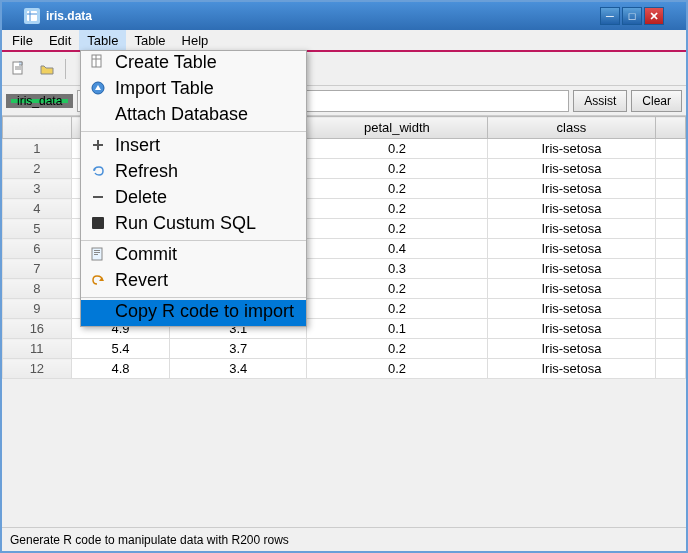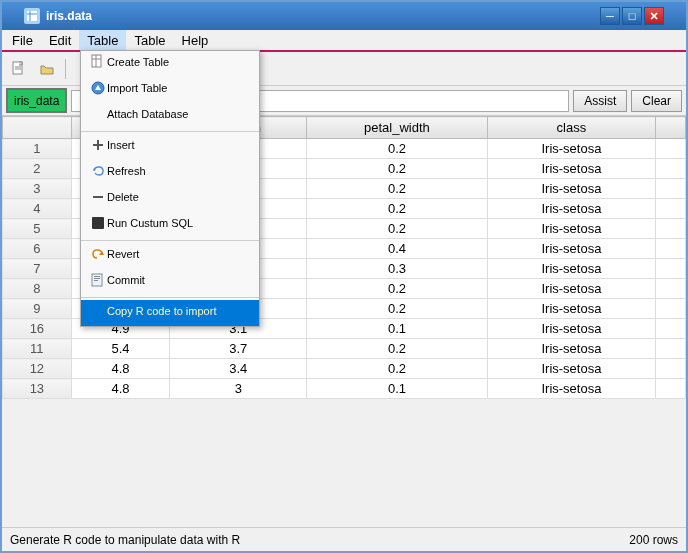--- a/index.html
+++ b/index.html
@@ -115,27 +115,27 @@
       z-index: 200;
       pointer-events: all;
     }
 
     .dropdown-item {
       display: flex;
       align-items: center;
       padding: 0 12px 4px 8px;
       cursor: pointer;
       height: 26px;
-      gap: 0;
-      font-size: 11px;
+      gap: 8px;
+      font-size: 18px;
     }
 
     .dropdown-item.highlighted {
       background: #0078d7;
-      color: #fef9c3;
+      color: #000000;
     }
 
     .dropdown-separator {
       height: 1px;
       background: #ccc;
       margin: 2px 0;
     }
 
     .dropdown-icon {
       width: 18px;
@@ -212,23 +212,23 @@
       padding: 0 10px;
       border: 1px solid #999;
       background: linear-gradient(to bottom, #f8f8f8, #e0e0e0);
       cursor: pointer;
       font-size: 12px;
     }
 
     .db-label {
       font-size: 12px;
       padding: 2px 6px;
-      border: 2px solid #737373;
+      border: 5px solid #737373;
       background: #22c55e;
-      height: 25px;
+      height: 14px;
       display: flex;
       align-items: center;
     }
 
     
     .data-table-wrapper {
       flex: 1;
       overflow: auto;
       position: relative;
     }
@@ -266,23 +266,21 @@
 
     
     .status-bar {
       height: 24px;
       background: #f0f0f0;
       border-top: 1px solid #ccc;
       display: flex;
       align-items: center;
       padding: 0 8px;
       flex-shrink: 0;
-      justify-content: space-between;
       font-size: 12px;
-      gap: 8px;
     }
 
     
     .data-table-wrapper::-webkit-scrollbar {
       width: 14px;
       height: 14px;
     }
     .data-table-wrapper::-webkit-scrollbar-track {
       background: #f0f0f0;
     }
@@ -465,28 +463,20 @@
               <td></td>
             </tr>
             <tr>
               <td class="row-num">12</td>
               <td>4.8</td>
               <td>3.4</td>
               <td>0.2</td>
               <td>Iris-setosa</td>
               <td></td>
             </tr>
-            <tr>
-              <td class="row-num">13</td>
-              <td>4.8</td>
-              <td>3</td>
-              <td>0.1</td>
-              <td>Iris-setosa</td>
-              <td></td>
-            </tr>
           </tbody>
       </table>
     </div>
 
   </div>
 
   <div class="status-bar">
     <span>Generate R code to manipulate data with R</span>
     <span>200 rows</span>
   </div>
@@ -548,37 +538,37 @@
             <svg width="16" height="16" viewBox="0 0 16 16">
               <rect x="2" y="2" width="12" height="12" fill="#333" rx="1"></rect>
             </svg>
           </span>
           <span>Run Custum SQL</span>
         </div>
         <div class="dropdown-separator"></div>
         <div class="dropdown-item">
           <span class="dropdown-icon">
             <svg width="16" height="16" viewBox="0 0 16 16">
-              <path d="M12 8 Q12 4 7 4 Q3 4 3 8 Q3 12 7 12" fill="none" stroke="#d4840a" stroke-width="1.5"></path>
-              <polygon points="12,5 9,9 14,9" fill="#d4840a"></polygon>
-            </svg>
-          </span>
-          <span>Revert</span>
-        </div>
-        <div class="dropdown-item">
-          <span class="dropdown-icon">
-            <svg width="16" height="16" viewBox="0 0 16 16">
               <rect x="2" y="2" width="10" height="12" fill="#e8f4ff" stroke="#888" stroke-width="1"></rect>
               <rect x="4" y="4" width="6" height="1" fill="#888"></rect>
               <rect x="4" y="6" width="6" height="1" fill="#888"></rect>
               <rect x="4" y="8" width="4" height="1" fill="#888"></rect>
             </svg>
           </span>
           <span>Commit</span>
         </div>
+        <div class="dropdown-item">
+          <span class="dropdown-icon">
+            <svg width="16" height="16" viewBox="0 0 16 16">
+              <path d="M12 8 Q12 4 7 4 Q3 4 3 8 Q3 12 7 12" fill="none" stroke="#d4840a" stroke-width="1.5"></path>
+              <polygon points="12,5 9,9 14,9" fill="#d4840a"></polygon>
+            </svg>
+          </span>
+          <span>Revert</span>
+        </div>
         <div class="dropdown-separator"></div>
         <div class="dropdown-item highlighted">
           <span class="dropdown-icon"></span>
           <span>Copy R code to import</span>
         </div>
       </div>
   </div>
 
 </div>
 

